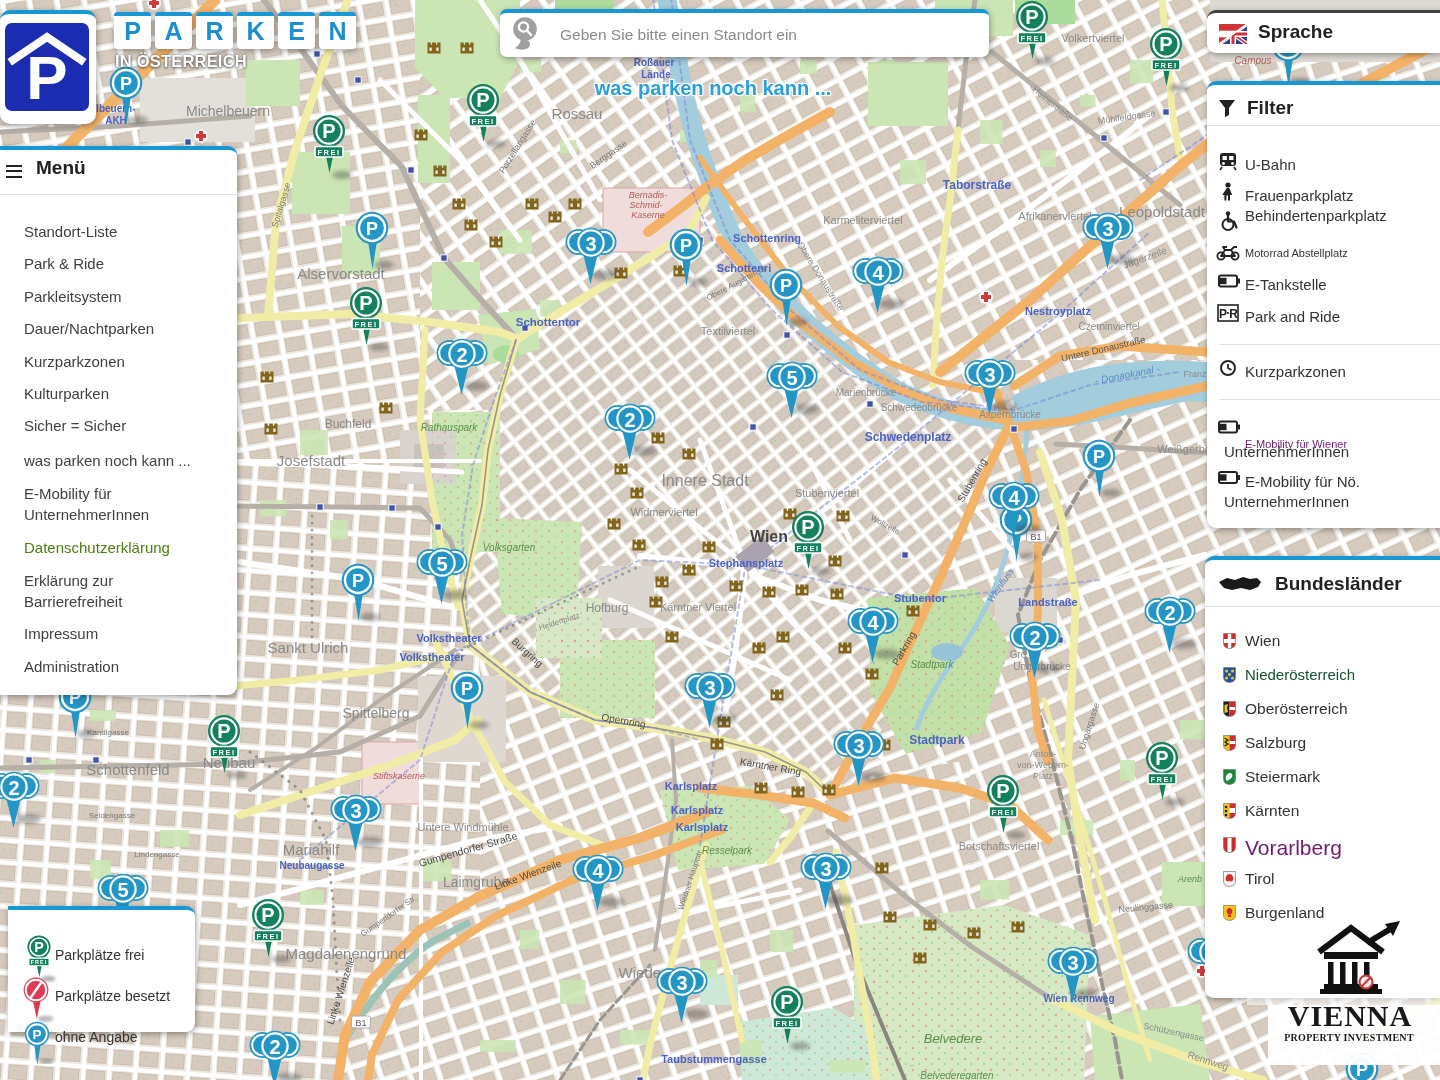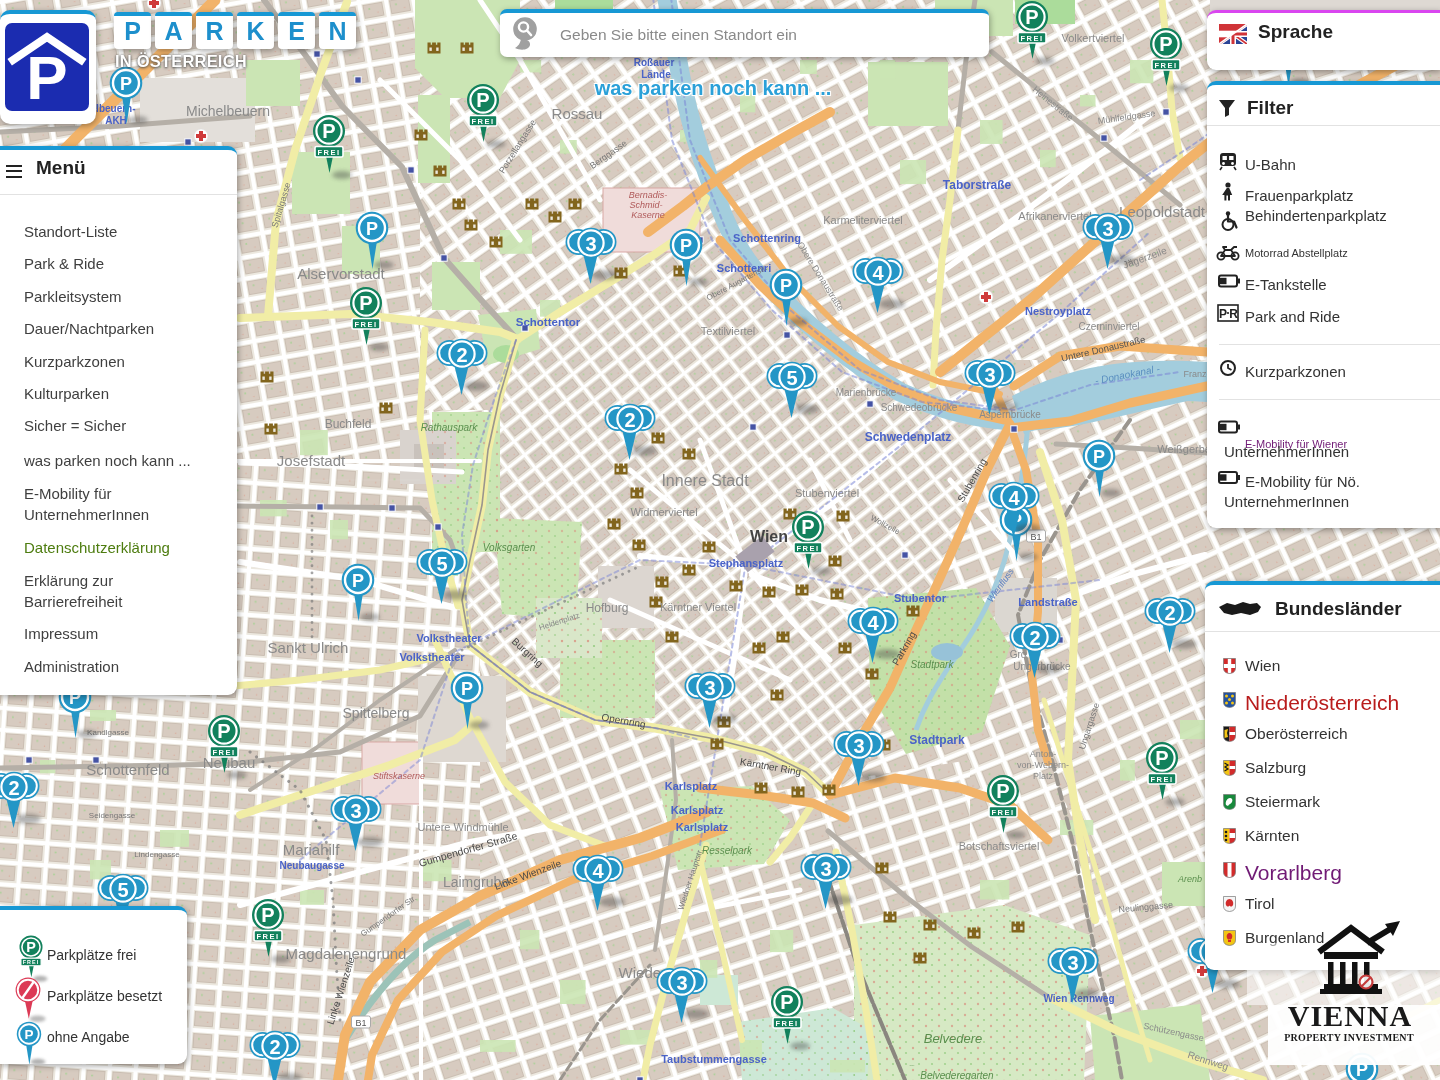--- a/index.html
+++ b/index.html
@@ -671,21 +671,21 @@
     <div class="abs" style="left:24px;top:201px;font-size:15px;color:#3f3f3f;line-height:21px">Kurzparkzonen</div>
     <div class="abs" style="left:24px;top:233px;font-size:15px;color:#3f3f3f;line-height:21px">Kulturparken</div>
     <div class="abs" style="left:24px;top:265px;font-size:15px;color:#3f3f3f;line-height:21px">Sicher = Sicher</div>
     <div class="abs" style="left:24px;top:300px;font-size:15px;color:#3f3f3f;line-height:21px">was parken noch kann ...</div>
     <div class="abs" style="left:24px;top:333px;font-size:15px;color:#3f3f3f;line-height:21px">E-Mobility für<br>UnternehmerInnen</div>
     <div class="abs" style="left:24px;top:387px;font-size:15px;color:#4d7c0f;line-height:21px">Datenschutzerklärung</div>
     <div class="abs" style="left:24px;top:420px;font-size:15px;color:#3f3f3f;line-height:21px">Erklärung zur<br>Barrierefreiheit</div>
     <div class="abs" style="left:24px;top:473px;font-size:15px;color:#3f3f3f;line-height:21px">Impressum</div>
     <div class="abs" style="left:24px;top:506px;font-size:15px;color:#3f3f3f;line-height:21px">Administration</div>
   </div>
-<div class="panel" style="left:1207px;top:10px;width:233px;height:60px;border-top:3px solid #d946ef;border-radius:9px 0 0 9px">
+<div class="panel" style="left:1207px;top:10px;width:233px;height:43px;border-top:3px solid #404040;border-radius:9px 0 0 9px">
     <svg width="28" height="20" style="position:absolute;left:12px;top:11px" viewBox="0 0 28 20">
       <defs>
         <clipPath id="ukclip">
           <path d="M0,20 L28,0 L28,20 Z"></path>
         </clipPath>
       </defs>
       <rect width="28" height="20" fill="#fff"></rect>
       <rect width="28" height="6.7" fill="#d03338"></rect>
       <rect y="13.3" width="28" height="6.7" fill="#d03338"></rect>
       <g clip-path="url(#ukclip)">
@@ -761,21 +761,21 @@
     <div class="abs" style="left:38px;top:191px;font-size:15px;color:#333">E-Tankstelle</div>
     <div class="abs" style="left:38px;top:223px;font-size:15px;color:#333">Park and Ride</div>
     <div class="abs" style="left:12px;top:259px;width:221px;border-top:1px solid #e2e2e2"></div>
     <div class="abs" style="left:38px;top:278px;font-size:15px;color:#333">Kurzparkzonen</div>
     <div class="abs" style="left:12px;top:314px;width:221px;border-top:1px solid #e2e2e2"></div>
     <div class="abs" style="left:38px;top:349px;font-size:11px;color:#701a75;line-height:21px">E-Mobility für Wiener</div>
     <div class="abs" style="left:17px;top:357.5px;font-size:15px;color:#333">UnternehmerInnen</div>
     <div class="abs" style="left:38px;top:387.5px;font-size:15px;color:#333">E-Mobility für Nö.</div>
     <div class="abs" style="left:17px;top:408px;font-size:15px;color:#333">UnternehmerInnen</div>
   </div>
-<div class="panel btop" style="left:1205px;top:581px;width:235px;height:389px;border-radius:9px 0 0 9px">
+<div class="panel btop" style="left:1205px;top:556px;width:235px;height:442px;border-radius:9px 0 0 9px">
     <svg width="46" height="24" style="position:absolute;left:12px;top:12px" viewBox="0 0 46 24">
       <path d="M2,10 L10,6 L18,8 L26,5 L33,7 L40,6 L44,10 L41,15 L33,18 L24,16 L15,18 L7,16 Z" fill="#1a1a1a"></path>
     </svg>
     <div class="abs" style="left:70px;top:13px;font-size:19px;font-weight:bold;color:#222">Bundesländer</div>
     <div class="abs" style="left:0;top:46px;width:235px;border-top:1px solid #e2e2e2"></div>
     <svg width="13" height="16" style="position:absolute;left:18px;top:72.5px">
       <clipPath id="sc0">
         <path d="M0.5,0.5 h12 v9.5 q0,5 -6,5.5 q-6,-0.5 -6,-5.5 Z"></path>
       </clipPath>
       <g clip-path="url(#sc0)">
@@ -793,21 +793,21 @@
       <g clip-path="url(#sc1)">
         <rect width="13" height="16" fill="#2352a0"></rect>
         <circle cx="3.5" cy="4" r="1.5" fill="#f3c514"></circle>
         <circle cx="9.5" cy="4" r="1.5" fill="#f3c514"></circle>
         <circle cx="6.5" cy="7.5" r="1.5" fill="#f3c514"></circle>
         <circle cx="3.5" cy="11" r="1.5" fill="#f3c514"></circle>
         <circle cx="9.5" cy="11" r="1.5" fill="#f3c514"></circle>
       </g>
       <path d="M0.5,0.5 h12 v9.5 q0,5 -6,5.5 q-6,-0.5 -6,-5.5 Z" fill="none" stroke="#777" stroke-width="0.7"></path>
     </svg>
-    <div class="abs" style="left:40px;top:105.5px;font-size:21px;color:#b91c1c">Niederösterreich</div>
+    <div class="abs" style="left:40px;top:105.5px;font-size:15px;color:#14532d">Niederösterreich</div>
     <svg width="13" height="16" style="position:absolute;left:18px;top:140.5px">
       <clipPath id="sc2">
         <path d="M0.5,0.5 h12 v9.5 q0,5 -6,5.5 q-6,-0.5 -6,-5.5 Z"></path>
       </clipPath>
       <g clip-path="url(#sc2)">
         <rect width="6.5" height="16" fill="#1a1a1a"></rect>
         <rect x="6.5" width="6.5" height="16" fill="#d22b2b"></rect>
         <path d="M1.5,4 L5,3 L4,7 L5,11 L1.5,12 Z" fill="#f3c514"></path>
         <rect x="6.5" y="6" width="6.5" height="3" fill="#fff"></rect>
       </g>
@@ -880,21 +880,21 @@
         <path d="M0.5,0.5 h12 v9.5 q0,5 -6,5.5 q-6,-0.5 -6,-5.5 Z"></path>
       </clipPath>
       <g clip-path="url(#sc8)">
         <rect width="13" height="16" fill="#f3c514"></rect>
         <path d="M6.5,3 C4.5,3 3,5.5 4,8 C5,10 6,10 6.5,9 C7,10 8,10 9,8 C10,5.5 8.5,3 6.5,3 Z M5,10 h3 v2 h-3 Z" fill="#d22b2b"></path>
       </g>
       <path d="M0.5,0.5 h12 v9.5 q0,5 -6,5.5 q-6,-0.5 -6,-5.5 Z" fill="none" stroke="#777" stroke-width="0.7"></path>
     </svg>
     <div class="abs" style="left:40px;top:344px;font-size:15.5px;color:#333">Burgenland</div>
   </div>
-<div class="panel btop" style="left:0;top:906px;width:187px;height:158px;border-radius:0 9px 9px 0">
+<div class="panel btop" style="left:8px;top:906px;width:187px;height:126px;border-radius:0 9px 9px 0">
     <svg width="187" height="158" style="position:absolute;left:0;top:-4px">
       <g transform="translate(31,41) scale(.72)">
         <use href="#ping"></use>
       </g>
       <g transform="translate(28,84) scale(.8)">
         <use href="#pinr"></use>
       </g>
       <g transform="translate(29,128) scale(.75)">
         <use href="#pinb"></use>
       </g>

